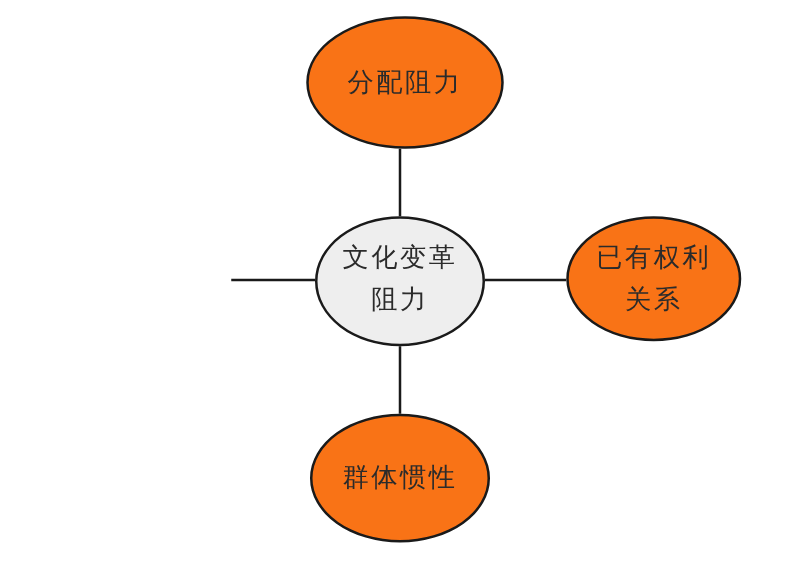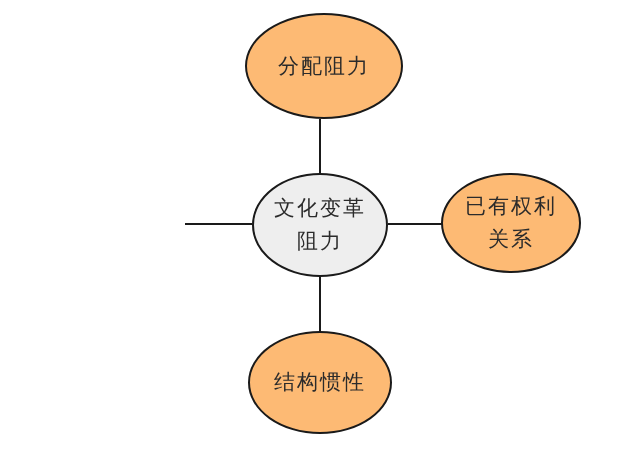--- a/index.html
+++ b/index.html
@@ -12,46 +12,47 @@
     width: 640px;
     height: 450px;
     background: #ffffff;
     overflow: hidden;
     font-family: "DejaVu Serif", "Liberation Serif", serif;
   }
   .node {
     position: absolute;
     border: 2px solid #1a1a1a;
     border-radius: 50%;
-    background: #fdba74;
+    background: #f97316;
     display: flex;
     align-items: center;
     justify-content: center;
     box-sizing: border-box;
   }
   .node .label {
     color: #2b2b2b;
     font-size: 21px;
     letter-spacing: 2px;
     line-height: 33px;
     text-align: center;
     white-space: pre-line;
   }
   .node.center {
     background: #eeeeee;
+    font-family: Liberation Mono, monospace;
   }
   .connector {
     position: absolute;
     background: #1a1a1a;
   }
   
   .node.top    { left: 245px; top: 13px;  width: 158px; height: 106px; }
   .node.left   { left: 37px;  top: 175px; width: 148px; height: 100px; }
   .node.center { left: 252px; top: 173px; width: 136px; height: 104px; }
-  .node.right  { left: 441px; top: 173px; width: 140px; height: 100px; }
+  .node.right  { left: 453px; top: 173px; width: 140px; height: 100px; }
   .node.bottom { left: 248px; top: 331px; width: 144px; height: 103px; }
   .connector.v-top    { left: 319px; top: 119px; width: 2px;  height: 54px; }
   .connector.v-bottom { left: 319px; top: 277px; width: 2px;  height: 54px; }
   .connector.h-left   { left: 185px; top: 223px; width: 67px; height: 2px; }
   .connector.h-right  { left: 388px; top: 223px; width: 65px; height: 2px; }
 </style>
 </head>
 <body>
 
 <div class="canvas">
@@ -64,21 +65,21 @@
   <div class="node top">
     <span class="label">分配阻力</span>
   </div>
 
   <div class="node right">
     <span class="label">已有权利
 关系</span>
   </div>
 
   <div class="node bottom">
-    <span class="label">结构惯性</span>
+    <span class="label">群体惯性</span>
   </div>
 
 
   <div class="node center">
     <span class="label">文化变革
 阻力</span>
   </div>
 
 </div>
 

